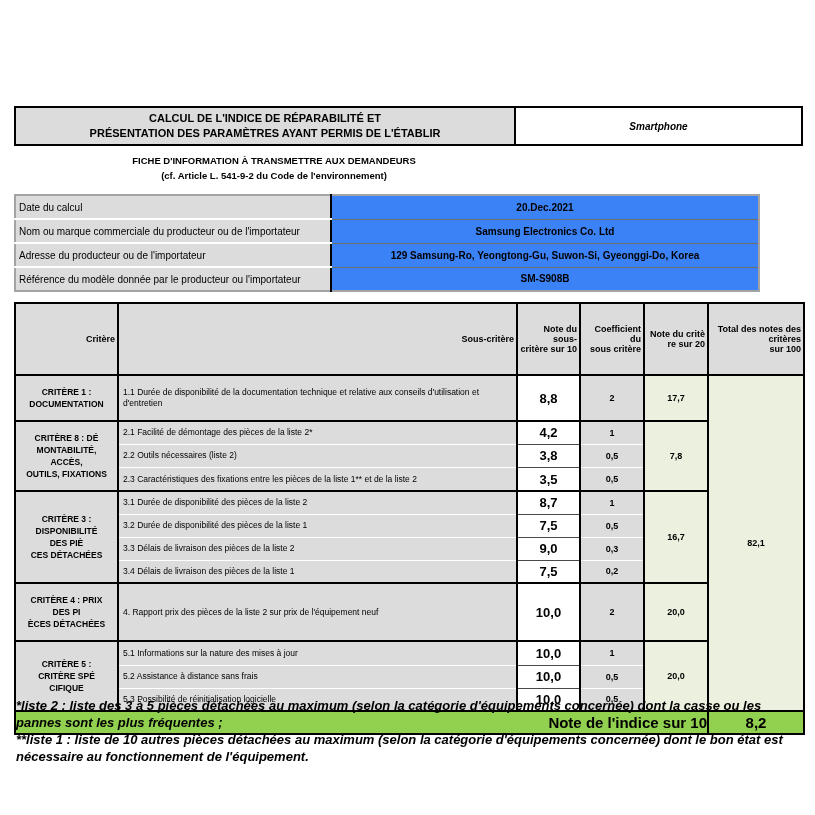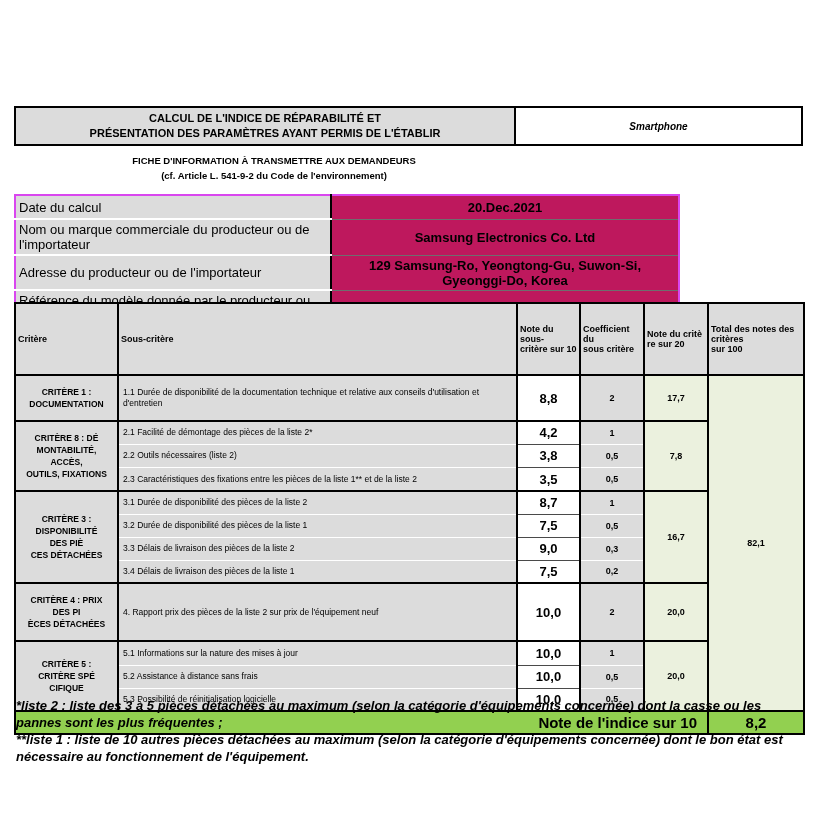--- a/index.html
+++ b/index.html
@@ -21,69 +21,69 @@
     display: flex; align-items: center; justify-content: center;
     font-weight: bold; font-style: italic; font-size: 10px;
   }
   .subtitle {
     left: 14px; top: 153px; width: 520px; text-align: center;
     font-weight: bold; font-size: 9.5px; line-height: 15px;
   }
 
   
   .info-table {
-    left: 14px; top: 194px; width: 666px;
+    left: 14px; top: 194px; width: 746px;
     border-collapse: collapse; table-layout: fixed;
-    border: 2px solid #d946ef;
-    font-size: 13px;
+    border: 2px solid #a3a3a3;
+    font-size: 10px;
   }
   .info-table td { height: 24px; vertical-align: middle; }
   .info-table td.lbl {
     background: #DCDCDC; width: 316px; padding: 2px 4px 2px 3px;
     border-right: 2px solid #000; border-bottom: 2px solid #fff;
   }
   .info-table td.val {
-    background: #be185d; text-align: center; font-weight: bold;
+    background: #3b82f6; text-align: center; font-weight: bold;
     border-bottom: 1px solid #6e6e6e; padding: 2px 4px;
   }
   .info-table tr:last-child td { border-bottom: none; }
 
   
   .mt {
     left: 14px; top: 302px; width: 789px;
     border-collapse: collapse; table-layout: fixed;
     font-size: 8.5px;
   }
   .mt th, .mt td {
     border-left: 2px solid #000; border-right: 2px solid #000;
     vertical-align: middle;
   }
   .mt thead th {
     background: #DCDCDC; font-weight: bold; font-size: 9px;
     border-top: 2px solid #000; border-bottom: 2px solid #000;
-    text-align: left; white-space: pre-line; height: 72px; padding: 2px;
+    text-align: right; white-space: pre-line; height: 72px; padding: 2px;
   }
   .mt td.crit {
     background: #DCDCDC; font-weight: bold; text-align: center;
     white-space: pre-line; line-height: 12px; padding: 10px;
   }
   .mt td.sub  { background: #DCDCDC; text-align: left; padding: 2px 4px; line-height: 11px; }
   .mt td.note { background: #ffffff; font-weight: bold; font-size: 13px; text-align: center; }
   .mt td.coef { background: #DCDCDC; font-weight: bold; font-size: 9px; text-align: center; }
   .mt td.score, .mt td.total {
     background: #EBF1DE; font-weight: bold; font-size: 9px; text-align: center;
   }
   .mt tr.gstart td { border-top: 2px solid #000; }
   .mt tr.inner td.note  { border-top: 1px solid #4a4a4a; }
   .mt tr.inner td.sub, .mt tr.inner td.coef { border-top: 1.5px solid #fff; }
   .mt tr.final td {
     background: #92D050; border-top: 2px solid #000; border-bottom: 2px solid #000;
     font-weight: bold; font-size: 15px; height: 23px;
   }
-  .mt td.final-label { text-align: right; padding-right: 10px; }
+  .mt td.final-label { text-align: right; }
   .mt td.final-value { text-align: center; }
   .mt tbody td { height: 23px; }
   tr.h33 td { height: 33px; }
   tr.h29 td { height: 29px; margin-left: 16px; }
   tr.h24 td { height: 24px; }
 
   
   .footnotes { left: 16px; top: 697px; width: 790px; font-size: 13px; font-style: italic; font-weight: bold; line-height: 17px; }
 </style>
 </head>

